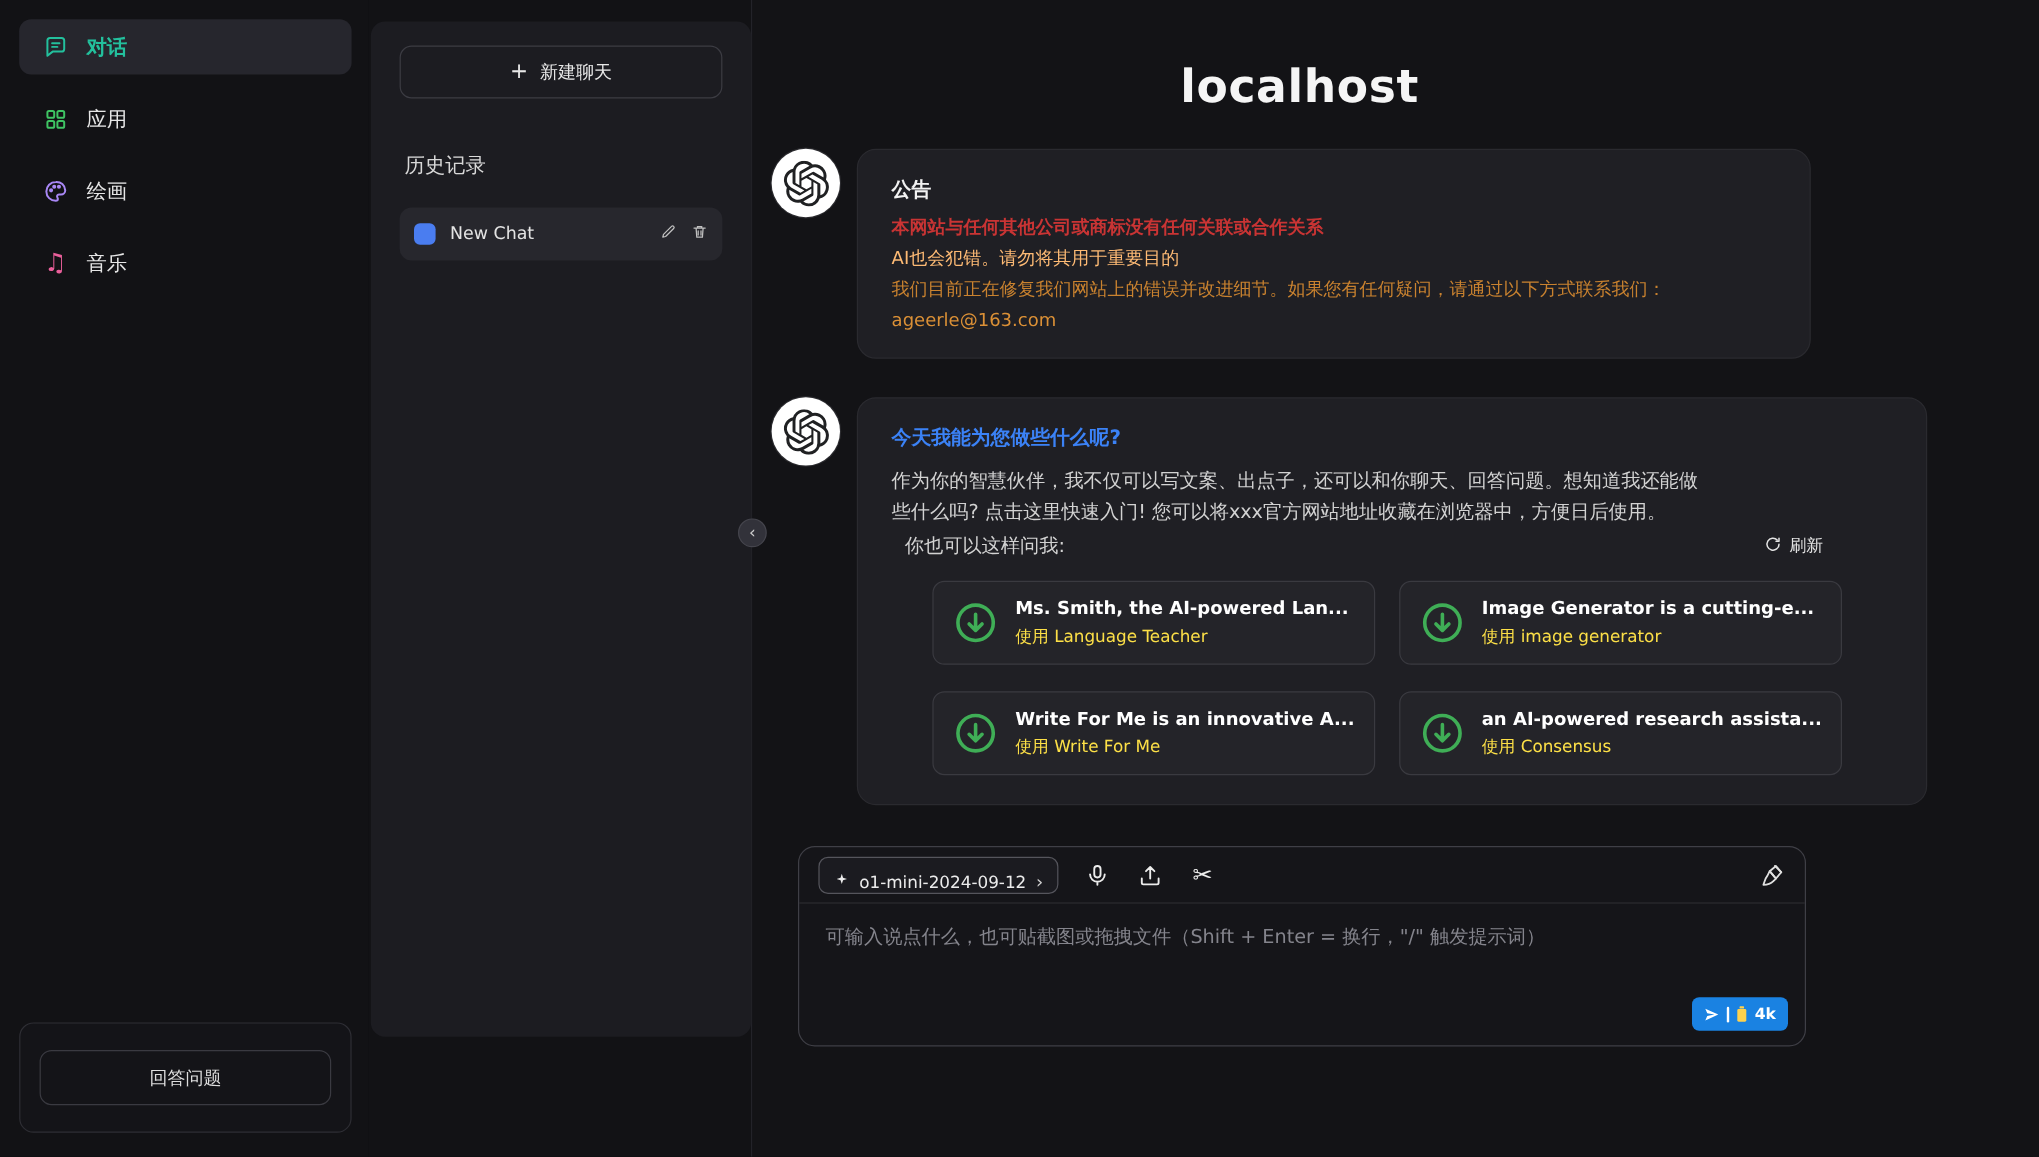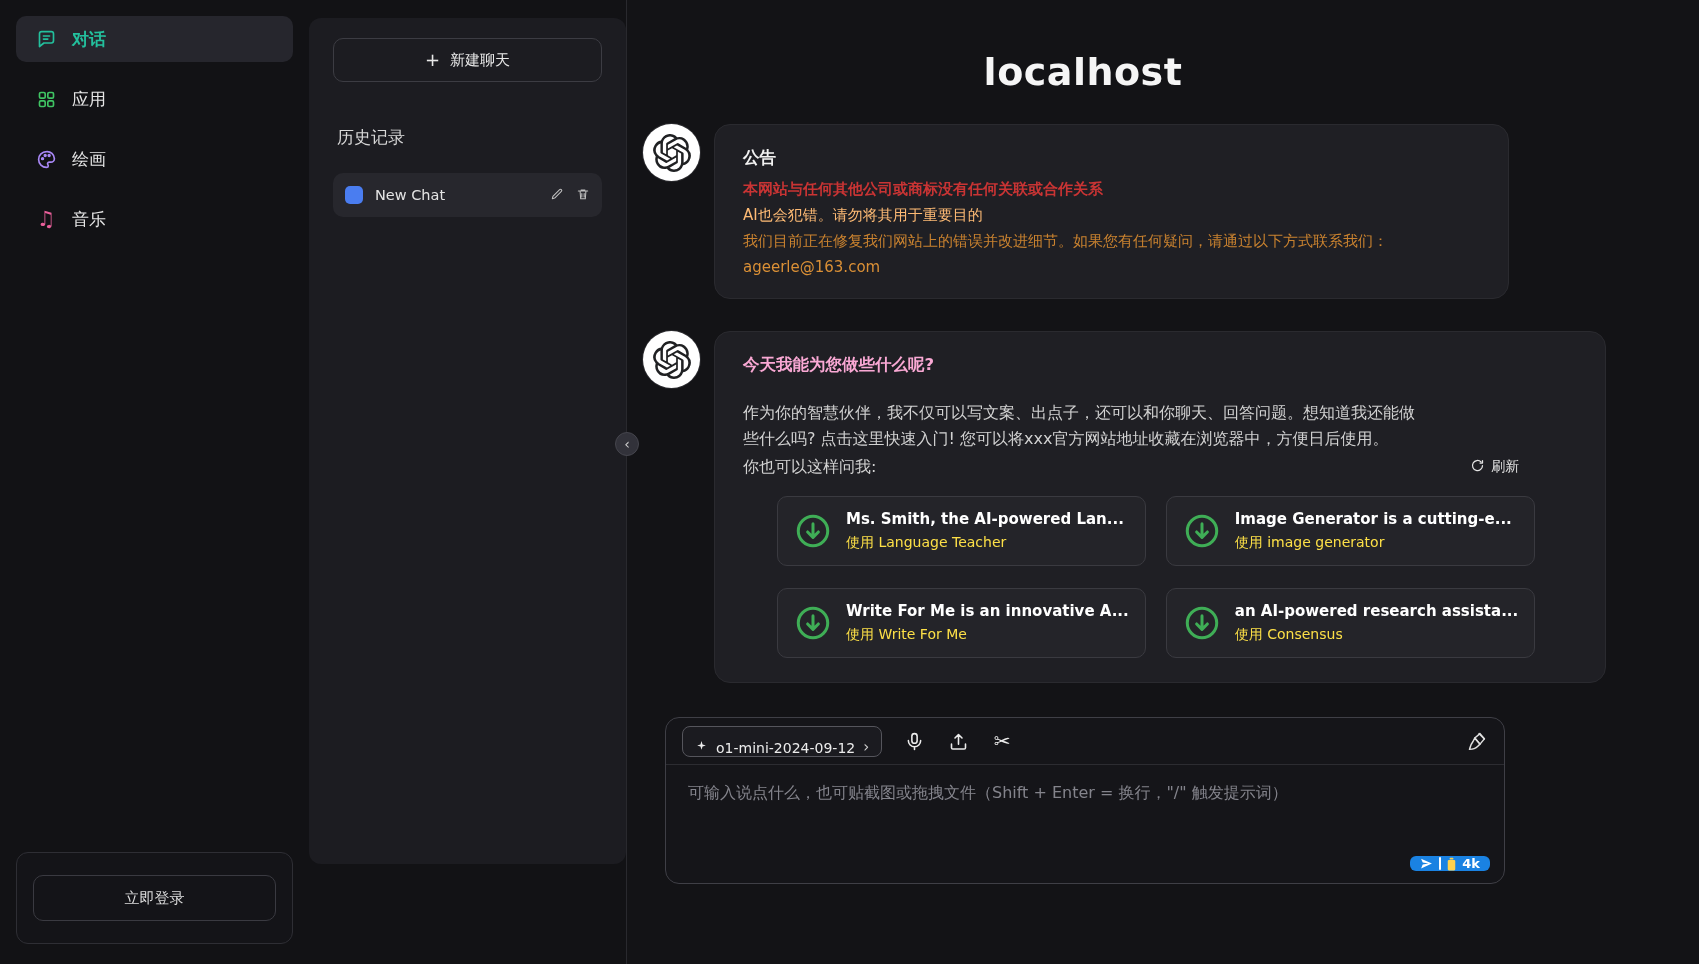--- a/index.html
+++ b/index.html
@@ -42,23 +42,23 @@
   .avatar svg { width:38px; height:38px; fill:#202123; }
   .bubble { background:#1f1f24; border:1px solid #2a2a2f; border-radius:16px; padding:22px 28px; flex:1; }
 
   .ann-title { color:#f2f2f2; font-size:16.5px; font-weight:bold; margin-bottom:10px; }
   .ann-line { font-size:15px; line-height:21px; margin-bottom:5px; }
   .ann-red-bold { color:#c93434; font-weight:bold; }
   .ann-red { color:#fdba74; }
   .ann-orange { color:#c9822f; }
   .ann-email { color:#db9036; font-size:15px;margin-top:12px; }
 
-  .welcome-title { color:#f9a8d4; font-size:16.5px; font-weight:bold; margin-bottom:24px; }
+  .welcome-title { color:#3b82f6; font-size:16.5px; font-weight:bold; margin-bottom:12px; }
   .welcome-body { color:#d2d2d2; font-size:16px; line-height:26px; width:680px; }
-  .hint-row { display:flex; align-items:center; justify-content:space-between; margin-top:2px; padding-right:58px; }
+  .hint-row { display:flex; align-items:center; justify-content:space-between; margin-top:2px; padding-right:58px;margin-left:11px; }
   .hint-text { color:#d2d2d2; font-size:16px; line-height:26px; }
   .refresh-btn { display:flex; align-items:center; gap:6px; color:#e4e4e4; font-size:14px; background:none; border:none; cursor:pointer; }
   .refresh-btn svg { width:15px; height:15px; }
 
   .sug-grid { display:grid; grid-template-columns:1fr 1fr; gap:22px 20px; margin-top:16px; padding:0 42px 2px 34px; }
   .sug-card { background:#242429; border:1px solid #3a3a40; border-radius:10px; padding:13px 16px; display:flex; align-items:center; gap:14px; cursor:pointer; }
   .sug-icon { width:38px; height:38px; flex:none; }
   .sug-text { min-width:0; }
   .sug-title { color:#ffffff; font-size:15px; font-weight:600; margin-bottom:6px; white-space:nowrap; overflow:hidden; }
   .sug-sub { color:#fde047; font-size:14px; white-space:nowrap; overflow:hidden; }
@@ -69,21 +69,21 @@
   .model-chip { display:flex; align-items:flex-end; gap:8px; border:1px solid #55555c; border-radius:8px; height:31px; padding:0 12px; color:#ececec; font-size:14px; background:#1b1b20; cursor:pointer; }
   .model-chip svg { width:13px; height:13px; }
   .chip-chevron { color:#cfcfcf; font-size:15px; }
   .tool-btn { background:none; border:none; cursor:pointer; display:flex; align-items:center; justify-content:center; width:24px; height:24px; color:#ececec; }
   .tool-btn svg { width:21px; height:21px; }
   .scissors-glyph { font-size:20px; color:#ececec; line-height:1; }
   .broom-btn { margin-left:auto; }
   .composer-input-wrap { position:relative; height:118px; }
   .composer-input { width:100%; height:100%; background:transparent; border:none; outline:none; resize:none; padding:18px 22px; color:#dddddd; font-size:16px; }
   .composer-input::placeholder { color:#84848c; }
-  .send-badge { position:absolute; right:14px; bottom:12px; background:#1a82e2; border-radius:6px; height:15px; display:flex; align-items:center; gap:6px; padding:0 10px; color:#ffffff; font-size:13px; font-weight:bold; cursor:pointer; }
+  .send-badge { position:absolute; right:14px; bottom:12px; background:#1a82e2; border-radius:6px; height:28px; display:flex; align-items:center; gap:6px; padding:0 10px; color:#ffffff; font-size:13px; font-weight:bold; cursor:pointer; }
   .send-badge svg.plane { width:13px; height:13px; }
   .badge-divider { width:2px; height:13px; background:#ffffff; border-radius:1px; }
   .battery { width:9px; height:14px; }
 </style>
 </head>
 <body>
 
 <div class="app">
 
   <div class="sidebar">
@@ -117,21 +117,21 @@
           </svg>
       </span>
       <span>绘画</span>
     </div>
     <div class="nav-item">
       <span class="nav-icon icon-music">♫</span>
       <span>音乐</span>
     </div>
     <div class="sidebar-spacer"></div>
     <div class="login-box">
-      <button class="login-btn">立即登录</button>
+      <button class="login-btn">回答问题</button>
     </div>
   </div>
 
   <div class="middle">
     <div class="history-card">
       <button class="new-chat-btn">
         <span class="plus-glyph">+</span>
         <span>新建聊天</span>
       </button>
       <div class="history-title">历史记录</div>

